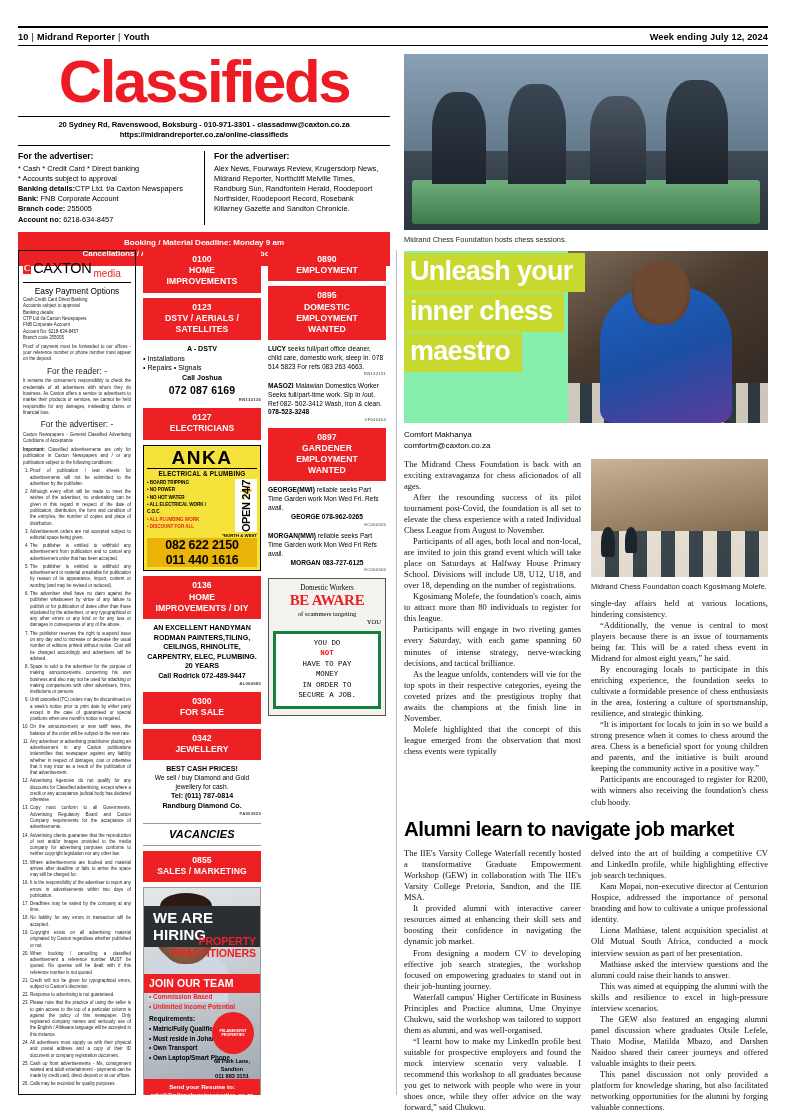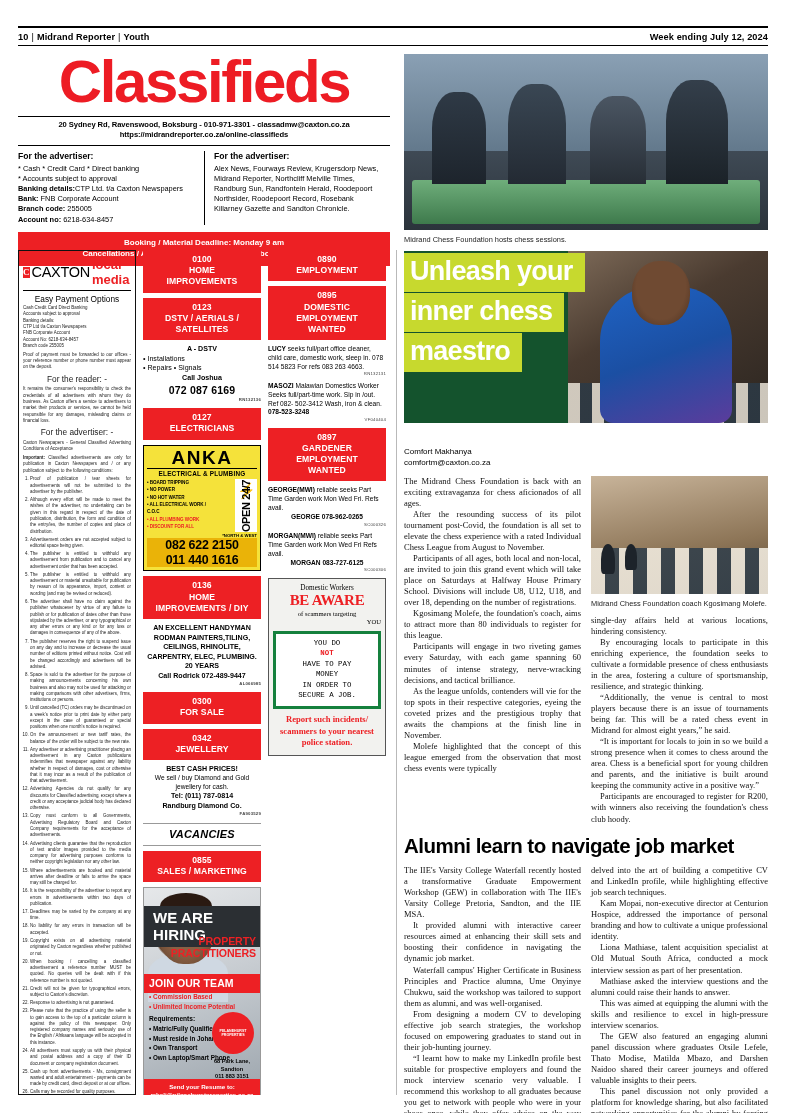--- a/index.html
+++ b/index.html
@@ -73,21 +73,21 @@
   .cls-col.c2, .cls-col.c3 { overflow: hidden; height: 845px; }
 
   
   .cax-logo { display: flex; align-items: center; gap: 2px; padding: 2px 0 1px; }
   .cax-mark {
     width: 11px; height: 11px; background: #ed2024; color: #fff;
     font-size: 9px; font-weight: bold; line-height: 11px; text-align: center;
     font-family: "Liberation Serif", serif;
   }
   .cax-word { font-size: 14.5px; letter-spacing: -.3px; font-weight: 400; }
-  .cax-sub { font-size: 13px; color: #ed2024; font-weight: 700; }
+  .cax-sub { font-size: 10px; color: #ed2024; font-weight: 400; }
   .cax-rule { border-bottom: 1.4px solid #000; margin: 2px 0 3px; }
 
   .mini-h { text-align: center; font-size: 8.3px; font-weight: 400; margin: 3px 0 1px; }
   .terms { font-size: 4.45px; line-height: 1.42; color: #222; text-align: justify; }
   .terms p { margin-bottom: 2.4px; }
   .terms b { font-weight: bold; }
   .terms ol { padding-left: 7px; margin-top: 1px; }
   .terms ol li { margin-bottom: 1.8px; }
 
   
@@ -195,22 +195,22 @@
   }
   .photo-main .wall { position: absolute; left: 0; top: 0; width: 100%; height: 55%; background: linear-gradient(180deg,#8aa0b4,#63798c); }
   .photo-main .floor { position: absolute; left: 0; bottom: 0; width: 100%; height: 45%; background: linear-gradient(180deg,#3f4a55,#2b333b); }
   .photo-main .table { position: absolute; left: 8px; bottom: 6px; width: 348px; height: 44px; background: linear-gradient(180deg,#6fae7b,#3e7a4c); border-radius: 3px; }
   .photo-main .p { position: absolute; bottom: 46px; border-radius: 40% 40% 0 0; }
   .cap {
     font-size: 7.4px; line-height: 1.35; padding: 5px 0 6px; color: #222;
   }
 
   .hero {
-    position: relative; width: 364px; height: 172px; overflow: hidden; margin-bottom: 17px;
-    background: #14532d;
+    position: relative; width: 364px; height: 172px; overflow: hidden; margin-bottom: 0;
+    background: #86efac;
   }
   .hero .photo {
     position: absolute; right: 0; top: 0; width: 200px; height: 172px;
     background: linear-gradient(150deg,#7d6a58 0%,#4a3b30 40%,#2b2520 100%);
   }
   .hero .board { position: absolute; right: 0; bottom: 0; width: 200px; height: 40px;
     background: repeating-linear-gradient(90deg,#e8e2d6 0 12px,#2c3a46 12px 24px); opacity: .85; }
   .hero .jacket { position: absolute; right: 36px; top: 36px; width: 132px; height: 136px;
     background: linear-gradient(160deg,#1f63c4 0%,#1b4fa3 50%,#5b3c9c 100%); border-radius: 40% 40% 10% 10%; }
   .hero .head2 { position: absolute; right: 78px; top: 10px; width: 58px; height: 64px;
@@ -519,21 +519,20 @@
           <span class="r">YOU</span>
         </div>
         <div class="inner">
           <div>YOU DO</div>
           <div class="no">NOT</div>
           <div>HAVE TO PAY</div>
           <div>MONEY</div>
           <div>IN ORDER TO</div>
           <div>SECURE A JOB.</div>
         </div>
-        <div class="t4">Report such incidents/ scammers to your nearest police station.</div>
       </div>
     </div>
   </div>
 
   <div class="right-zone">
 
     <div class="photo-main">
       <div class="wall"></div>
       <div class="floor"></div>
       <div class="table"></div>
@@ -579,37 +578,37 @@
       </div>
       <div class="art-col">
         <div class="photo-coach">
           <div class="cb"></div>
           <div class="pc"></div>
           <div class="pc2"></div>
         </div>
         <div class="cap" style="padding-top:2px">Midrand Chess Foundation coach Kgosimang Molefe.</div>
         <div class="body" id="chess-c2">
             <p class="noind">single-day affairs held at various locations, hindering consistency.</p>
+            <p>“Additionally, the venue is central to most players because there is an issue of tournaments being far. This will be a rated chess event in Midrand for almost eight years,” he said.</p>
             <p>By encouraging locals to participate in this enriching experience, the foundation seeks to cultivate a formidable presence of chess enthusiasts in the area, fostering a culture of sportsmanship, resilience, and strategic thinking.</p>
-            <p>“Additionally, the venue is central to most players because there is an issue of tournaments being far. This will be a rated chess event in Midrand for almost eight years,” he said.</p>
             <p>“It is important for locals to join in so we build a strong presence when it comes to chess around the area. Chess is a beneficial sport for young children and parents, and the initiative is built around keeping the community active in a positive way.”</p>
             <p>Participants are encouraged to register for R200, with winners also receiving the foundation's chess club hoody.</p>
           </div>
       </div>
     </div>
 
     <div class="headline2">Alumni learn to navigate job market</div>
 
     <div class="art-cols">
       <div class="art-col">
         <div class="body" id="alum-c1">
             <p class="noind">The IIE's Varsity College Waterfall recently hosted a transformative Graduate Empowerment Workshop (GEW) in collaboration with The IIE's Varsity College Pretoria, Sandton, and the IIE MSA.</p>
             <p>It provided alumni with interactive career resources aimed at enhancing their skill sets and boosting their confidence in navigating the dynamic job market.</p>
+            <p>From designing a modern CV to developing effective job search strategies, the workshop focused on empowering graduates to stand out in their job-hunting journey.</p>
             <p>Waterfall campus' Higher Certificate in Business Principles and Practice alumna, Ume Onyinye Chukwu, said the workshop was tailored to support them as alumni, and was well-organised.</p>
-            <p>From designing a modern CV to developing effective job search strategies, the workshop focused on empowering graduates to stand out in their job-hunting journey.</p>
             <p>“I learnt how to make my LinkedIn profile best suitable for prospective employers and found the mock interview scenario very valuable. I recommend this workshop to all graduates because you get to network with people who were in your shoes once, while they offer advice on the way forward,” said Chukwu.</p>
           </div>
       </div>
       <div class="art-col">
         <div class="body" id="alum-c2">
             <p class="noind">delved into the art of building a competitive CV and LinkedIn profile, while highlighting effective job search techniques.</p>
             <p>Kam Mopai, non-executive director at Centurion Hospice, addressed the importance of personal branding and how to cultivate a unique professional identity.</p>
             <p>Liona Mathiase, talent acquisition specialist at Old Mutual South Africa, conducted a mock interview session as part of her presentation.</p>
             <p>Mathiase asked the interview questions and the alumni could raise their hands to answer.</p>
             <p>This was aimed at equipping the alumni with the skills and resilience to excel in high-pressure interview scenarios.</p>

